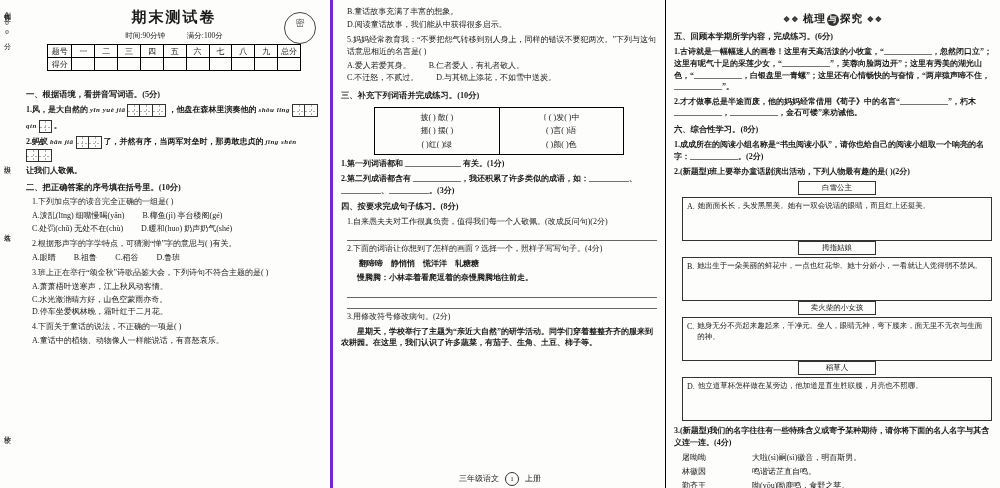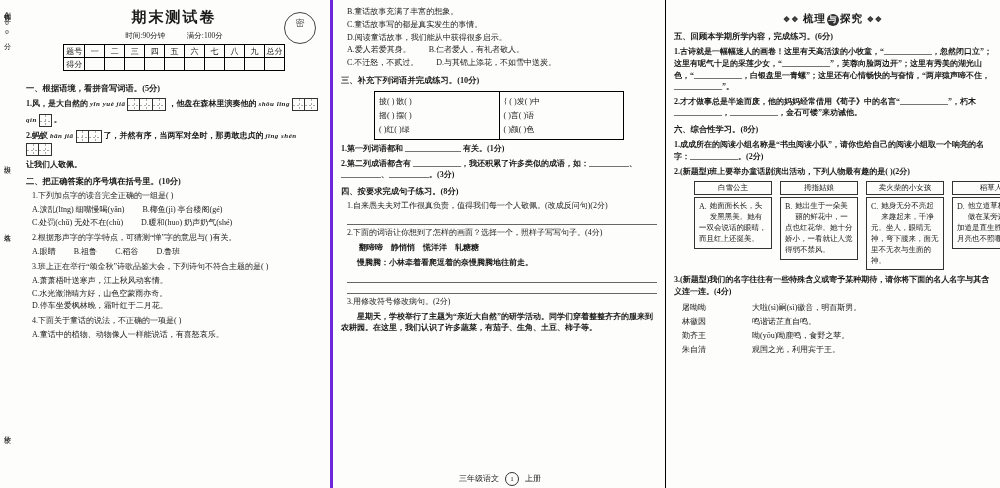--- a/index.html
+++ b/index.html
@@ -53,22 +53,22 @@
   }
   .timeline {
     text-align:center;
     font-size:7.5px;
     margin-bottom:3px;
   }
   .timeline span { margin:0 10px; }
 
   table.score {
     border-collapse:collapse;
-    width:222px;
-    margin:0 auto 12px auto;
+    width:254px;
+    margin:0 auto 18px auto;
     font-size:8px;
   }
   table.score td {
     border:1px solid #000;
     height:13px;
     text-align:center;
     padding:0;
     width:26px;
   }
   table.score td.lbl { width:28px; }
@@ -142,27 +142,27 @@
     margin:4px auto 3px auto;
     display:flex;
     font-size:8px;
   }
   .match-col {
     flex:1;
     padding:3px 4px;
     line-height:1.7;
   }
   .match-col + .match-col { border-left:1px solid #000; }
-  .mrow { white-space:nowrap; }
+  .mrow { white-space:nowrap;text-align:center; }
 
   .story-grid {
     display:grid;
-    grid-template-columns:1fr 1fr 1fr 1fr;
+    grid-template-columns:1fr;
     gap:0 8px;
-    margin:4px 0 4px 20px;
+    margin:4px 0 4px 8px;
   }
   .story-card { font-size:7.5px; }
   .story-title {
     border:1px solid #333;
     text-align:center;
     padding:1px 0;
     font-size:7.5px;
     width:78px;
     margin:0 auto 2px auto;
   }
@@ -324,24 +324,24 @@
       <div class="sub">4.下面关于童话的说法，不正确的一项是(    )</div>
       <div class="opts">
         <div>A.童话中的植物、动物像人一样能说话，有喜怒哀乐。</div>
       </div>
     </div>
   </div>
 
   <div class="col col2">
     <div class="opts">
       <div>B.童话故事充满了丰富的想象。</div>
-      <div>C.童话故事写的都是真实发生的事情。</div>
       <div>D.阅读童话故事，我们能从中获得很多启示。</div>
     </div>
 
+    <div class="sub">5.妈妈经常教育我：“不要把怨气转移到别人身上，同样的错误不要犯两次。”下列与这句话意思相近的名言是(    )</div>
     <div class="opts opt-row">
       <span>A.爱人若爱其身。</span>
       <span>B.仁者爱人，有礼者敬人。</span>
     </div>
     <div class="opts opt-row">
       <span>C.不迁怒，不贰过。</span>
       <span>D.与其锦上添花，不如雪中送炭。</span>
     </div>
 
     <div class="qh">三、补充下列词语并完成练习。(10分)</div>

